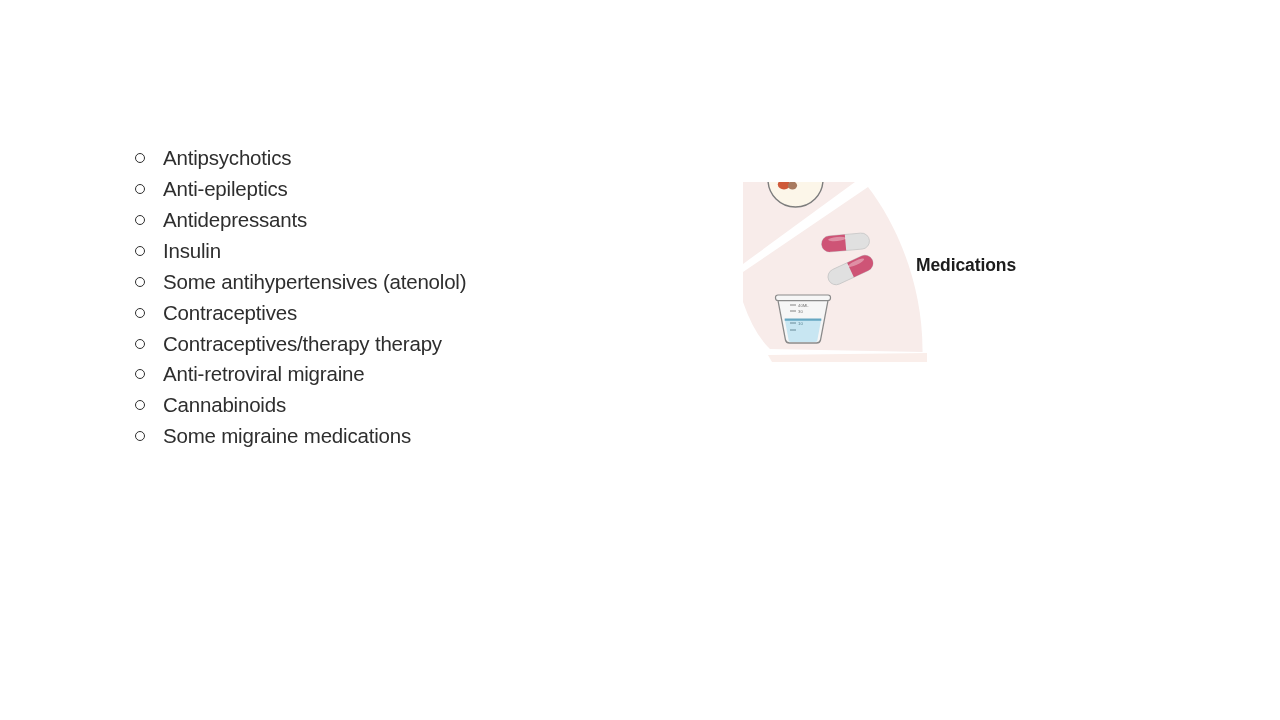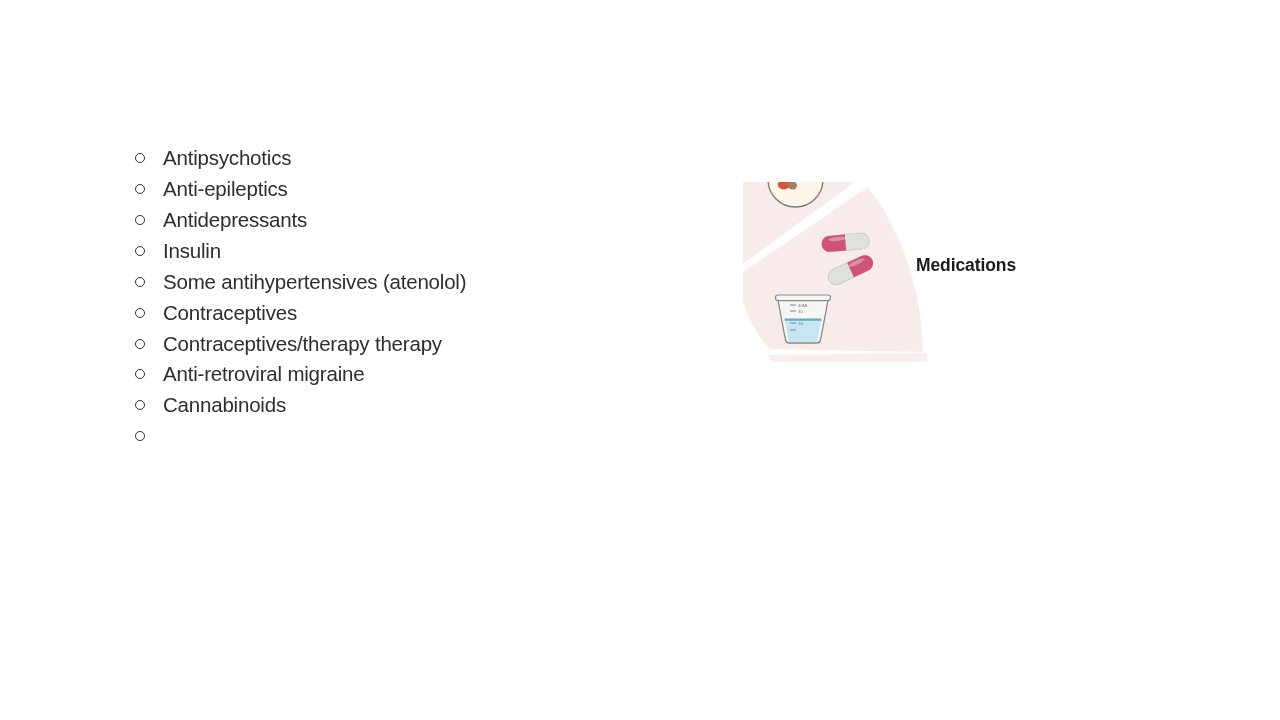--- a/index.html
+++ b/index.html
@@ -103,20 +103,21 @@
     <li>
         <span class="bullet"></span>
         <span class="item-text">Anti-retroviral migraine</span>
       </li>
     <li>
         <span class="bullet"></span>
         <span class="item-text">Cannabinoids</span>
       </li>
     <li>
         <span class="bullet"></span>
+        <span class="item-text">Some migraine medications</span>
       </li>
   </ul>
 
   <svg class="illus-svg" width="290" height="180" viewBox="0 0 290 180">
 
     <path d="M0,0 L112,0 L0,82 Z" fill="#f8ecea"></path>
 
     <path d="M0,90 L125,5 C152,40 180,100 179.5,170 L27,167 Q11,152 0,120 Z" fill="#f8ecea"></path>
 
     <path d="M25,173 L184,171 L184,180 L29,180 Z" fill="#faeeea"></path>

